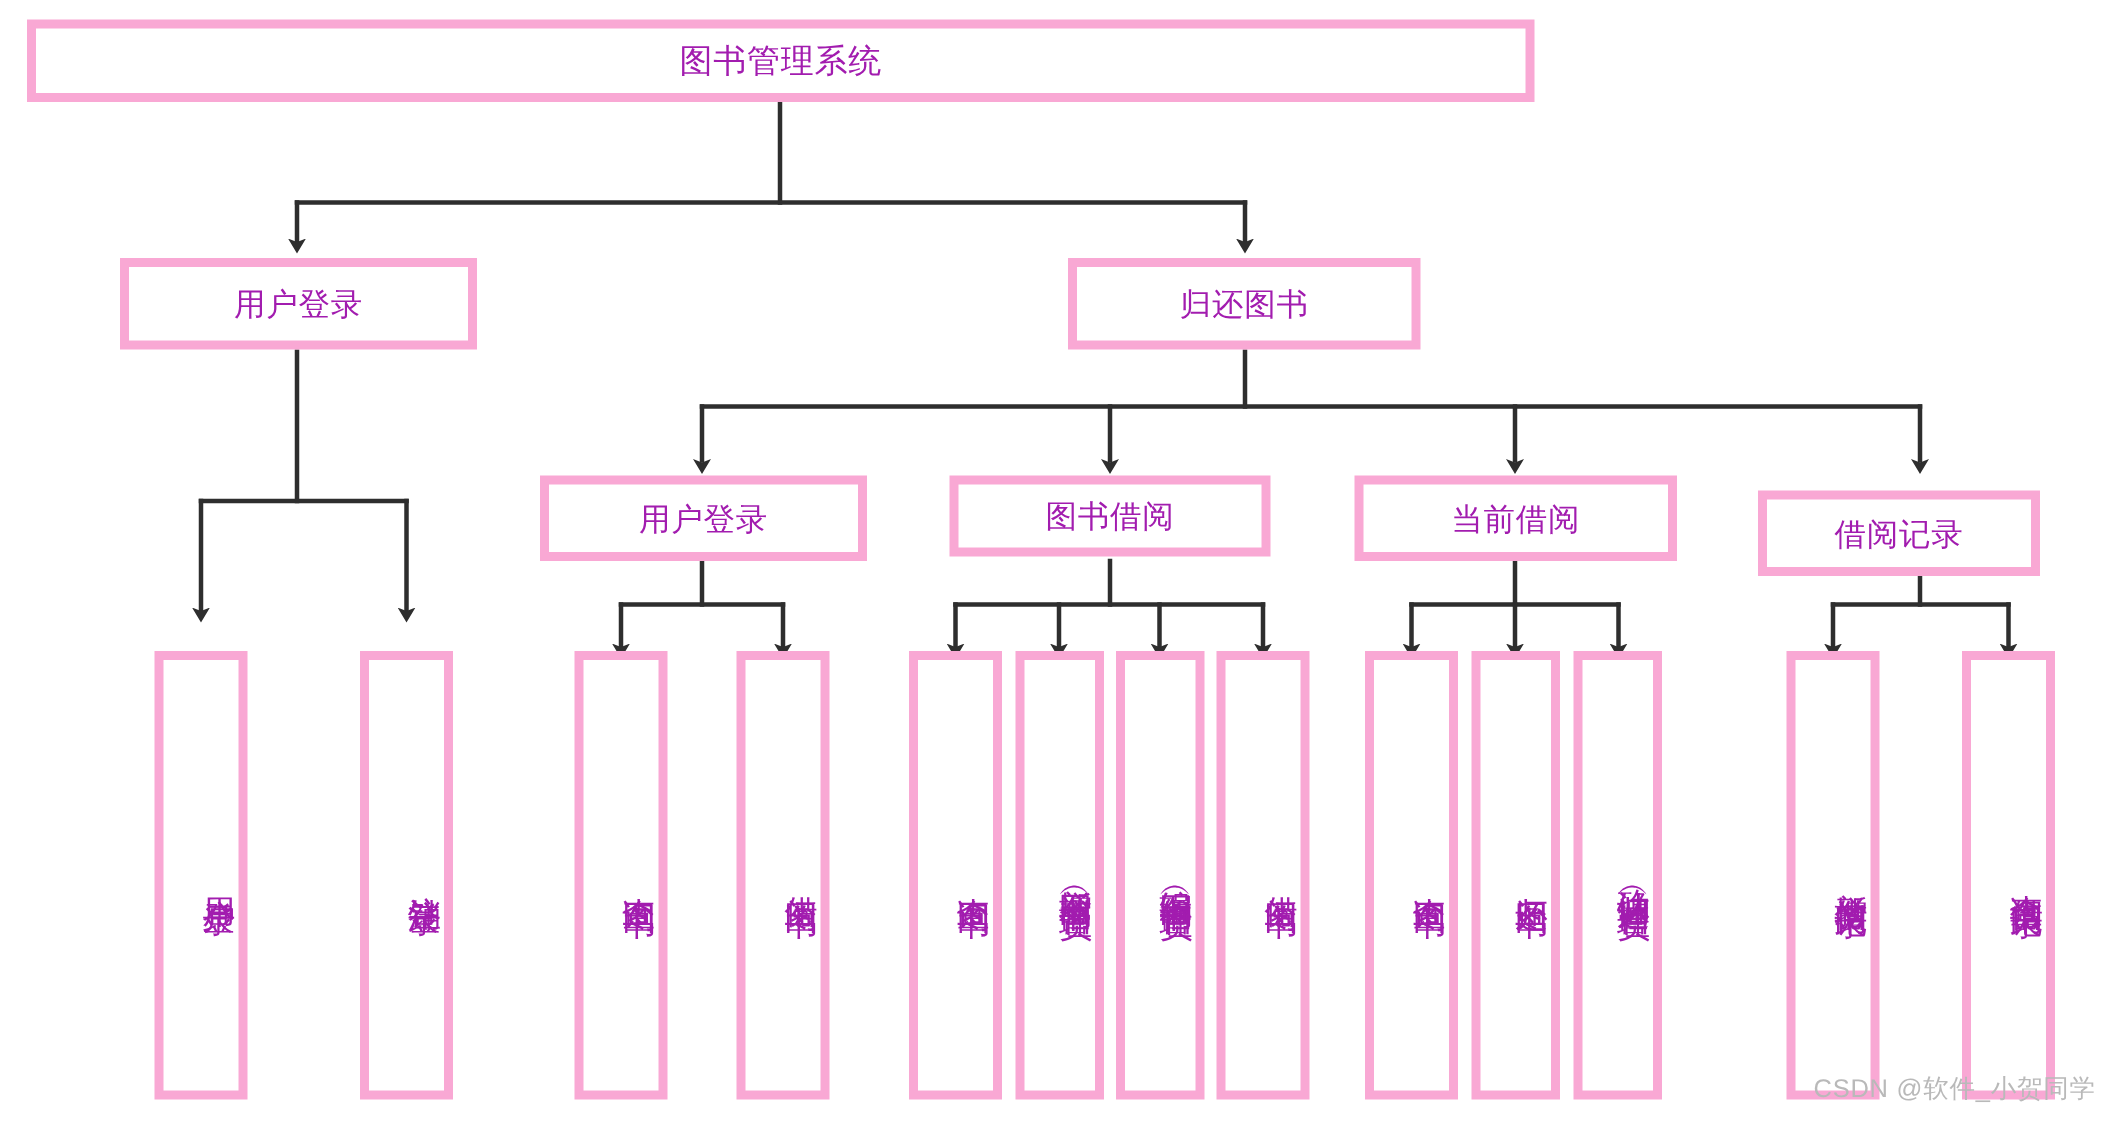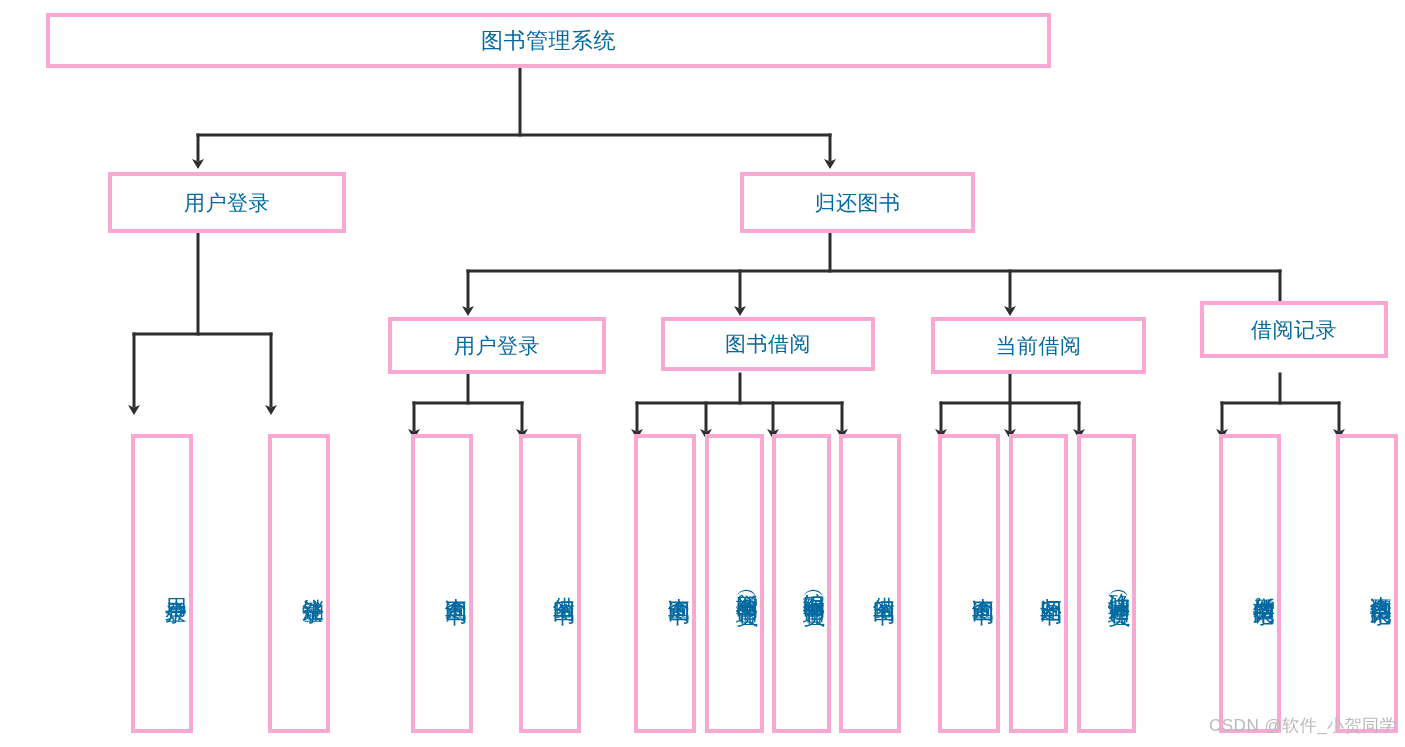--- a/index.html
+++ b/index.html
@@ -22,28 +22,27 @@
     position: absolute;
     left: 0;
     top: 0;
     width: 1405px;
     height: 747px;
     pointer-events: none;
   }
   .node {
     position: absolute;
     box-sizing: border-box;
-    border: 4px solid #f9a8d4;
+    border: 6px solid #f9a8d4;
     background: #ffffff;
     display: flex;
     align-items: center;
     justify-content: center;
-    color: #0369a1;
+    color: #a21caf;
     letter-spacing: 0.5px;
-    margin-left: 28px;
   }
   .node.h {
     font-size: 21px;
   }
   .node.root {
     font-size: 22px;
   }
   .node.v {
     font-size: 22px;
     writing-mode: vertical-rl;
@@ -135,21 +134,21 @@
 
   <div class="node h" style="left:360px; top:317px; width:218px; height:57px;">
     <span>用户登录</span>
   </div>
   <div class="node h" style="left:633px; top:317px; width:214px; height:54px;">
     <span>图书借阅</span>
   </div>
   <div class="node h" style="left:903px; top:317px; width:215px; height:57px;">
     <span>当前借阅</span>
   </div>
-  <div class="node h" style="left:1172px; top:301px; width:188px; height:57px;justify-content:center;">
+  <div class="node h" style="left:1172px; top:327px; width:188px; height:57px;justify-content:center;">
     <span>借阅记录</span>
   </div>
 
   <div class="node v" style="left:103px; top:434px; width:62px; height:299px;">
     <span class="vtxt">用户登录</span>
   </div>
   <div class="node v" style="left:240px; top:434px; width:62px; height:299px;">
     <span class="vtxt">注销登录</span>
   </div>
 

